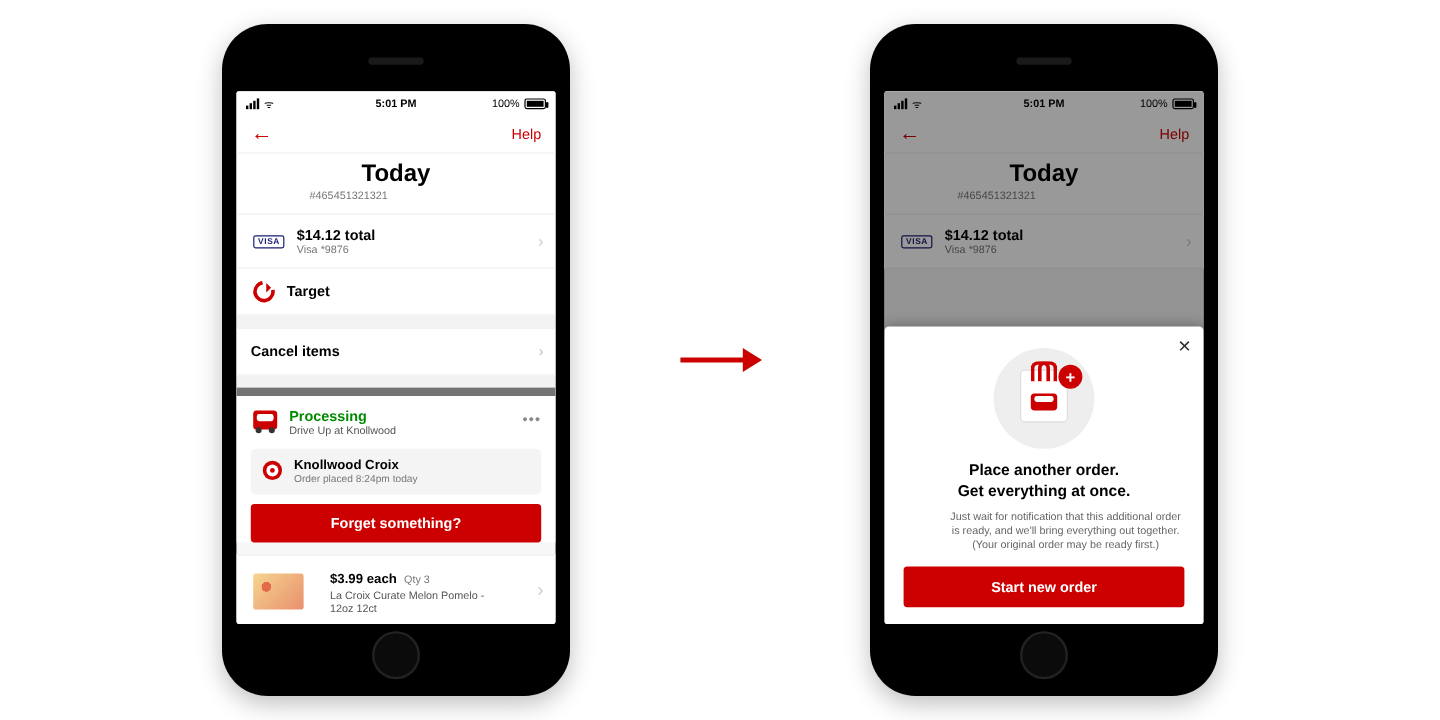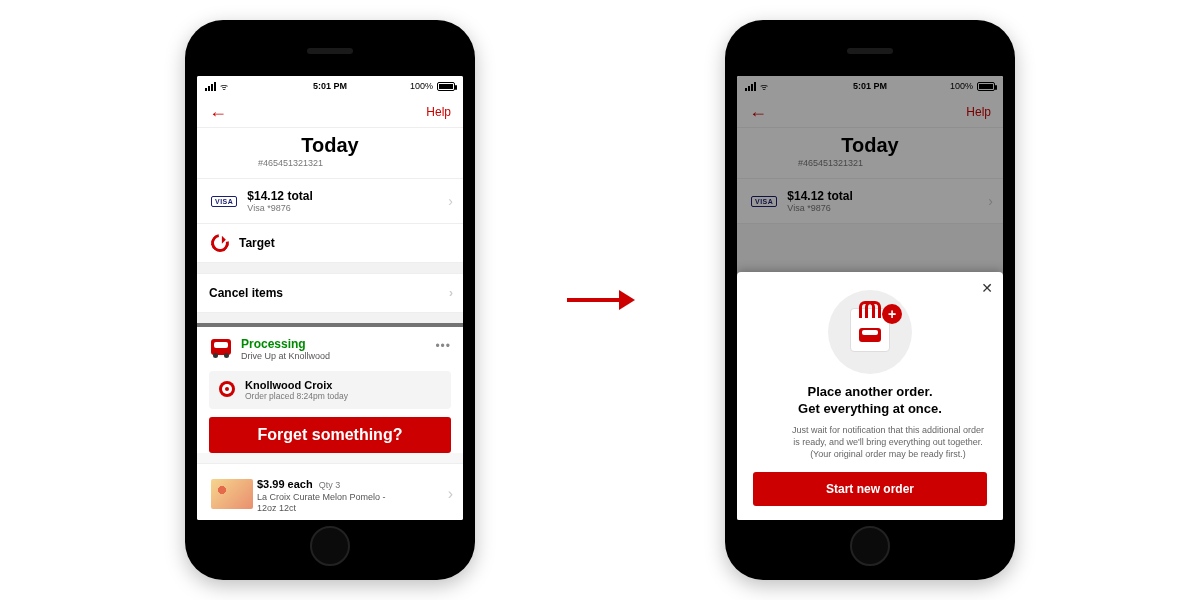--- a/index.html
+++ b/index.html
@@ -47,39 +47,39 @@
 
   .reorder-icon { width:18px; height:18px; border:3px solid #cc0000; border-radius:50%; border-top-color:transparent; transform:rotate(35deg); position:relative; }
   .reorder-icon::after { content:""; position:absolute; top:-4px; right:-1px; border:4px solid transparent; border-bottom-color:#cc0000; transform:rotate(55deg); }
 
   .gap { height:10px; background:#f2f2f2; }
 
   .cancel-row { background:#fff; padding:12px 12px; font-size:12px; font-weight:700; border-top:1px solid #eee; border-bottom:1px solid #eee; position:relative; }
   .cancel-row .chev { position:absolute; right:10px; color:#ccc; }
 
   
-  .proc { background:#fff; border-top:4px solid #737373; }
+  .proc { background:#fff; border-top:7px solid #737373; }
   .proc-head { padding:10px 14px 6px 14px; display:flex; gap:10px; align-items:flex-start; position:relative; }
   .dots { position:absolute; right:12px; top:12px; color:#888; font-size:12px; letter-spacing:1px; }
   .car-icon { width:20px; height:16px; background:#cc0000; border-radius:3px; position:relative; margin-top:2px; }
   .car-icon::before { content:""; position:absolute; left:3px; right:3px; top:3px; height:6px; background:#fff; border-radius:2px; }
   .car-icon::after { content:""; position:absolute; left:2px; bottom:-3px; width:5px; height:5px; background:#333; border-radius:50%; box-shadow: 11px 0 0 #333; }
   .proc .title { color:#008a00; font-weight:800; font-size:12px; }
   .proc .sub2 { font-size:9px; color:#555; }
 
   .store { margin:4px 12px 8px 12px; background:#f4f4f4; border-radius:4px; padding:8px 10px; display:flex; gap:10px; align-items:flex-start; }
   .bullseye { width:16px; height:16px; border-radius:50%; background:#cc0000; position:relative; margin-top:2px; }
   .bullseye::before { content:""; position:absolute; inset:3px; border-radius:50%; background:#fff; }
   .bullseye::after { content:""; position:absolute; inset:6px; border-radius:50%; background:#cc0000; }
   .store .name { font-size:11px; font-weight:700; }
   .store .when { font-size:8.5px; color:#777; }
 
-  .cta { margin:0 12px 10px 12px; background:#cc0000; color:#fff; text-align:center; font-weight:700; font-size:16px; padding:9px 0; border-radius:3px; }
-
-  .item { background:#fff; border-top:1px solid #eee; padding:10px 14px; display:flex; gap:4px; align-items:center; position:relative; }
+  .cta { margin:0 12px 10px 12px; background:#cc0000; color:#fff; text-align:center; font-weight:700; font-size:12px; padding:9px 0; border-radius:3px; }
+
+  .item { background:#fff; border-top:1px solid #eee; padding:10px 14px; display:flex; gap:22px; align-items:center; position:relative; }
   .thumb { width:42px; height:30px; background:linear-gradient(135deg,#f6d58e,#e98f6e); border-radius:2px; position:relative; overflow:hidden; }
   .thumb::before{content:"";position:absolute;left:4px;top:4px;width:14px;height:14px;background:radial-gradient(circle,#e36a4a 40%,transparent 42%);}
   .item .price { font-size:11px; font-weight:800; }
   .item .qty { font-size:9px; color:#777; font-weight:400; margin-left:6px;}
   .item .desc { font-size:9px; color:#555; max-width:150px; line-height:1.2; }
   .item .chev { position:absolute; right:10px; color:#ccc; }
 
   
   .dim { position:absolute; inset:0; background:rgba(0,0,0,.40); }
 

